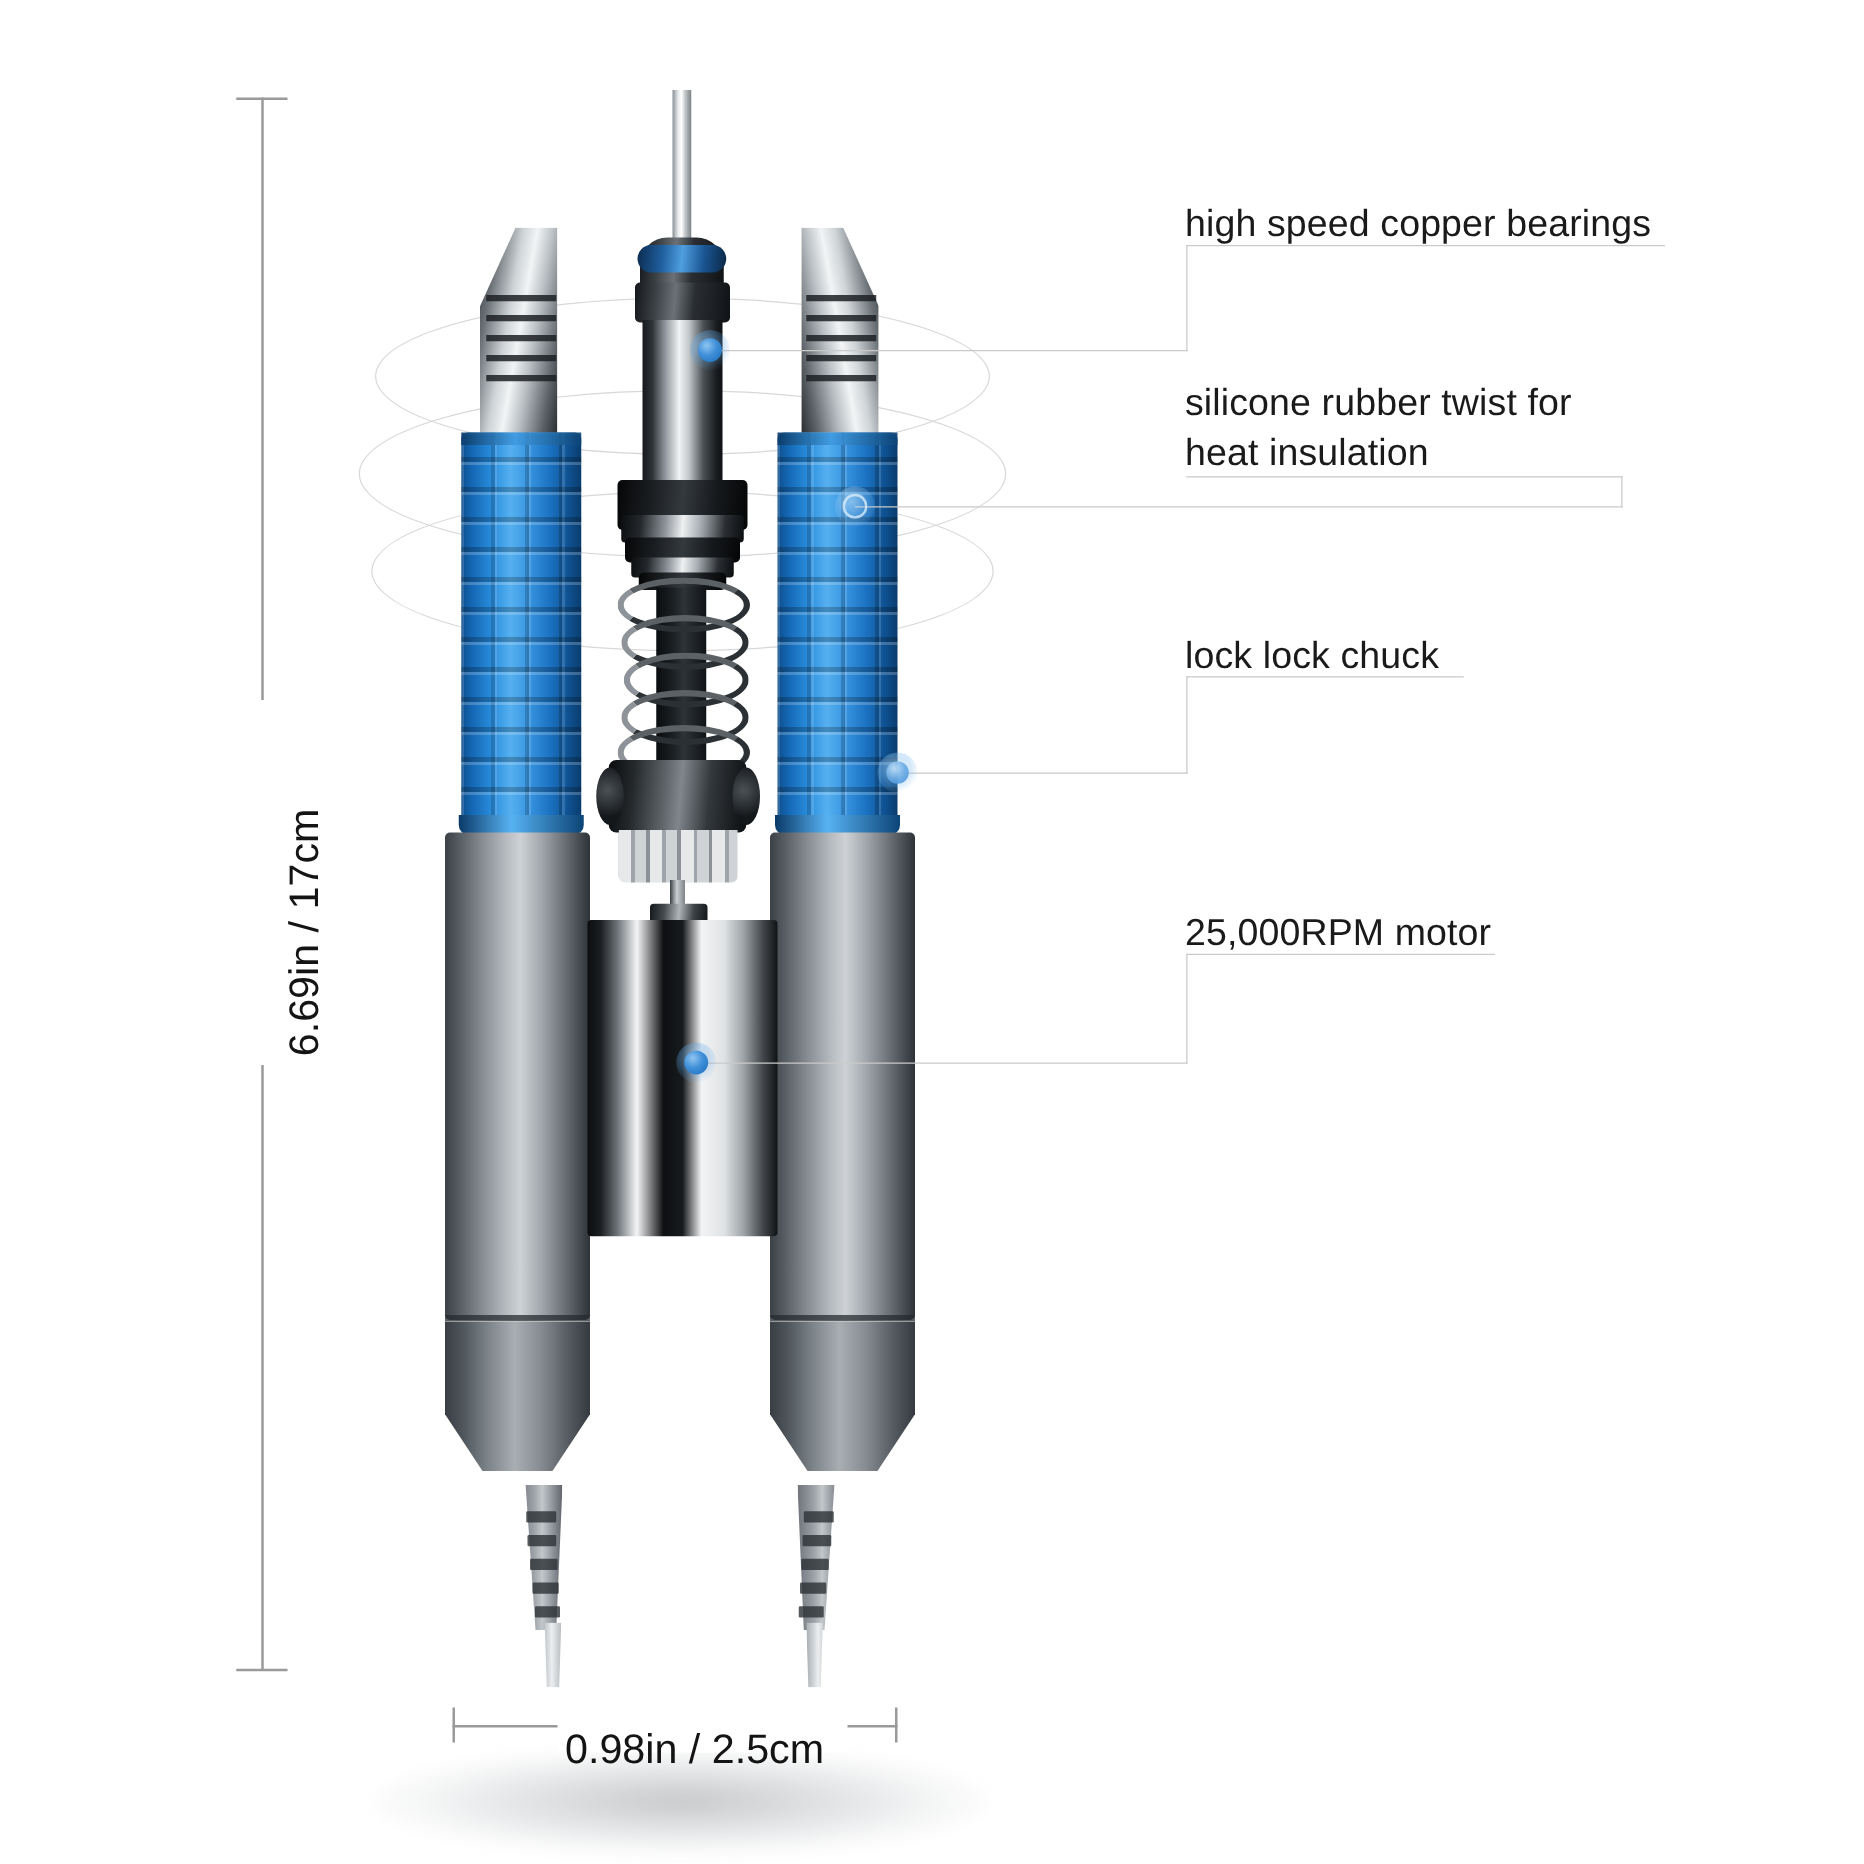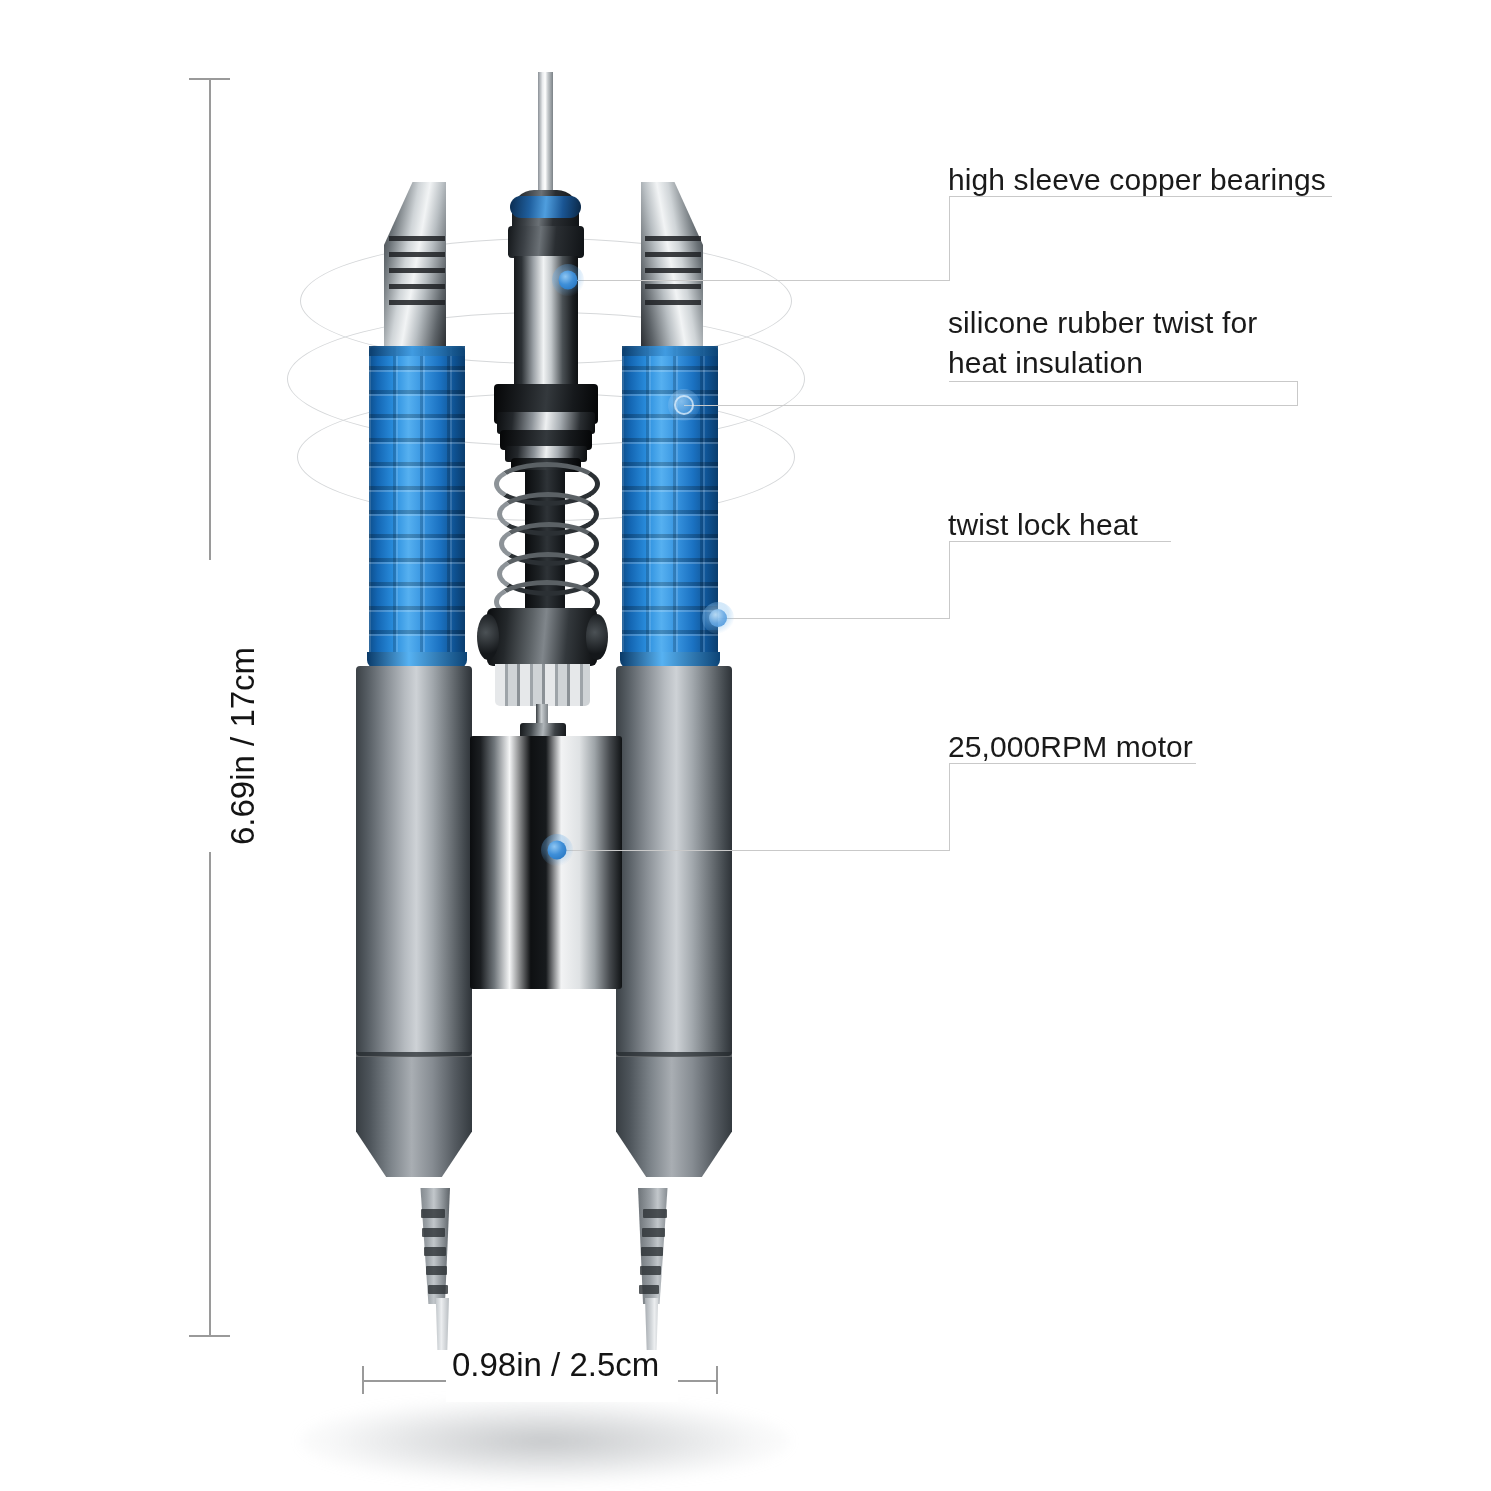--- a/index.html
+++ b/index.html
@@ -368,21 +368,21 @@
   </div>
 
   <div>
     <div class="leader h" style="left:568px;top:280px;width:382px;"></div>
     <div class="leader v" style="left:949px;top:196px;height:85px;"></div>
     <div class="leader h" style="left:949px;top:196px;width:383px;"></div>
     <div class="dot" style="left:552px;top:264px;width:32px;height:32px;
                 background:radial-gradient(circle at 42% 38%, rgba(150,200,245,0.55) 0%, rgba(90,165,230,0.30) 45%, rgba(120,180,235,0.05) 72%, rgba(255,255,255,0) 100%);">
       <div class="core" style="width:19px;height:19px;background:radial-gradient(circle at 36% 32%,#8fc6f2 0%,#3f8fd8 45%,#1c6dbb 100%);"></div>
     </div>
-    <div class="callout-label" style="left:948px;top:160px;">high sleeve copper bearings</div>
+    <div class="callout-label" style="left:948px;top:160px;">high speed copper bearings</div>
   </div>
 
   <div>
     <div class="leader h" style="left:684px;top:405px;width:614px;"></div>
     <div class="leader v" style="left:1297px;top:381px;height:25px;"></div>
     <div class="leader h" style="left:949px;top:381px;width:349px;"></div>
     <div class="dot" style="left:668px;top:389px;width:32px;height:32px;
                 background:radial-gradient(circle at 42% 38%, rgba(190,225,250,0.60) 0%, rgba(140,195,240,0.30) 48%, rgba(255,255,255,0.05) 74%, rgba(255,255,255,0) 100%);">
       <div class="core" style="width:20px;height:20px;border-radius:50%;background:transparent;box-shadow:inset 0 0 0 2px rgba(225,240,252,0.75);"></div>
     </div>
@@ -391,21 +391,21 @@
   </div>
 
   <div>
     <div class="leader h" style="left:718px;top:618px;width:232px;"></div>
     <div class="leader v" style="left:949px;top:541px;height:78px;"></div>
     <div class="leader h" style="left:949px;top:541px;width:222px;"></div>
     <div class="dot" style="left:702px;top:602px;width:32px;height:32px;
                 background:radial-gradient(circle at 42% 38%, rgba(180,220,250,0.62) 0%, rgba(120,185,238,0.32) 48%, rgba(255,255,255,0.05) 74%, rgba(255,255,255,0) 100%);">
       <div class="core" style="width:18px;height:18px;background:radial-gradient(circle at 36% 32%,#bfe0f8 0%,#6aaae4 50%,#3f8fd8 100%);opacity:.9;"></div>
     </div>
-    <div class="callout-label" style="left:948px;top:505px;">twist lock heat</div>
+    <div class="callout-label" style="left:948px;top:505px;">lock lock chuck</div>
   </div>
 
   <div>
     <div class="leader h" style="left:557px;top:850px;width:393px;"></div>
     <div class="leader v" style="left:949px;top:763px;height:88px;"></div>
     <div class="leader h" style="left:949px;top:763px;width:247px;"></div>
     <div class="dot" style="left:541px;top:834px;width:32px;height:32px;
                 background:radial-gradient(circle at 42% 38%, rgba(150,200,245,0.55) 0%, rgba(90,165,230,0.30) 45%, rgba(120,180,235,0.05) 72%, rgba(255,255,255,0) 100%);">
       <div class="core" style="width:19px;height:19px;background:radial-gradient(circle at 36% 32%,#8fc6f2 0%,#3f8fd8 45%,#1c6dbb 100%);"></div>
     </div>
@@ -420,16 +420,16 @@
     <div class="abs" style="left:186px;top:560px;width:48px;height:292px;background:#ffffff;"></div>
     <div class="dim-text vertical" style="left:224px;top:845px;">6.69in / 17cm</div>
   </div>
 
   <div>
     <div class="dimline h" style="left:362px;top:1380px;width:356px;"></div>
     <div class="dimtick v" style="left:362px;top:1366px;height:28px;"></div>
     <div class="dimtick v" style="left:716px;top:1366px;height:28px;"></div>
 
     <div class="abs" style="left:446px;top:1360px;width:232px;height:42px;background:#ffffff;"></div>
-    <div class="dim-text" style="left:452px;top:1346px;">0.98in / 2.5cm</div>
+    <div class="dim-text" style="left:452px;top:1380px;">0.98in / 2.5cm</div>
   </div>
 
 </div>
 
 </body></html>

